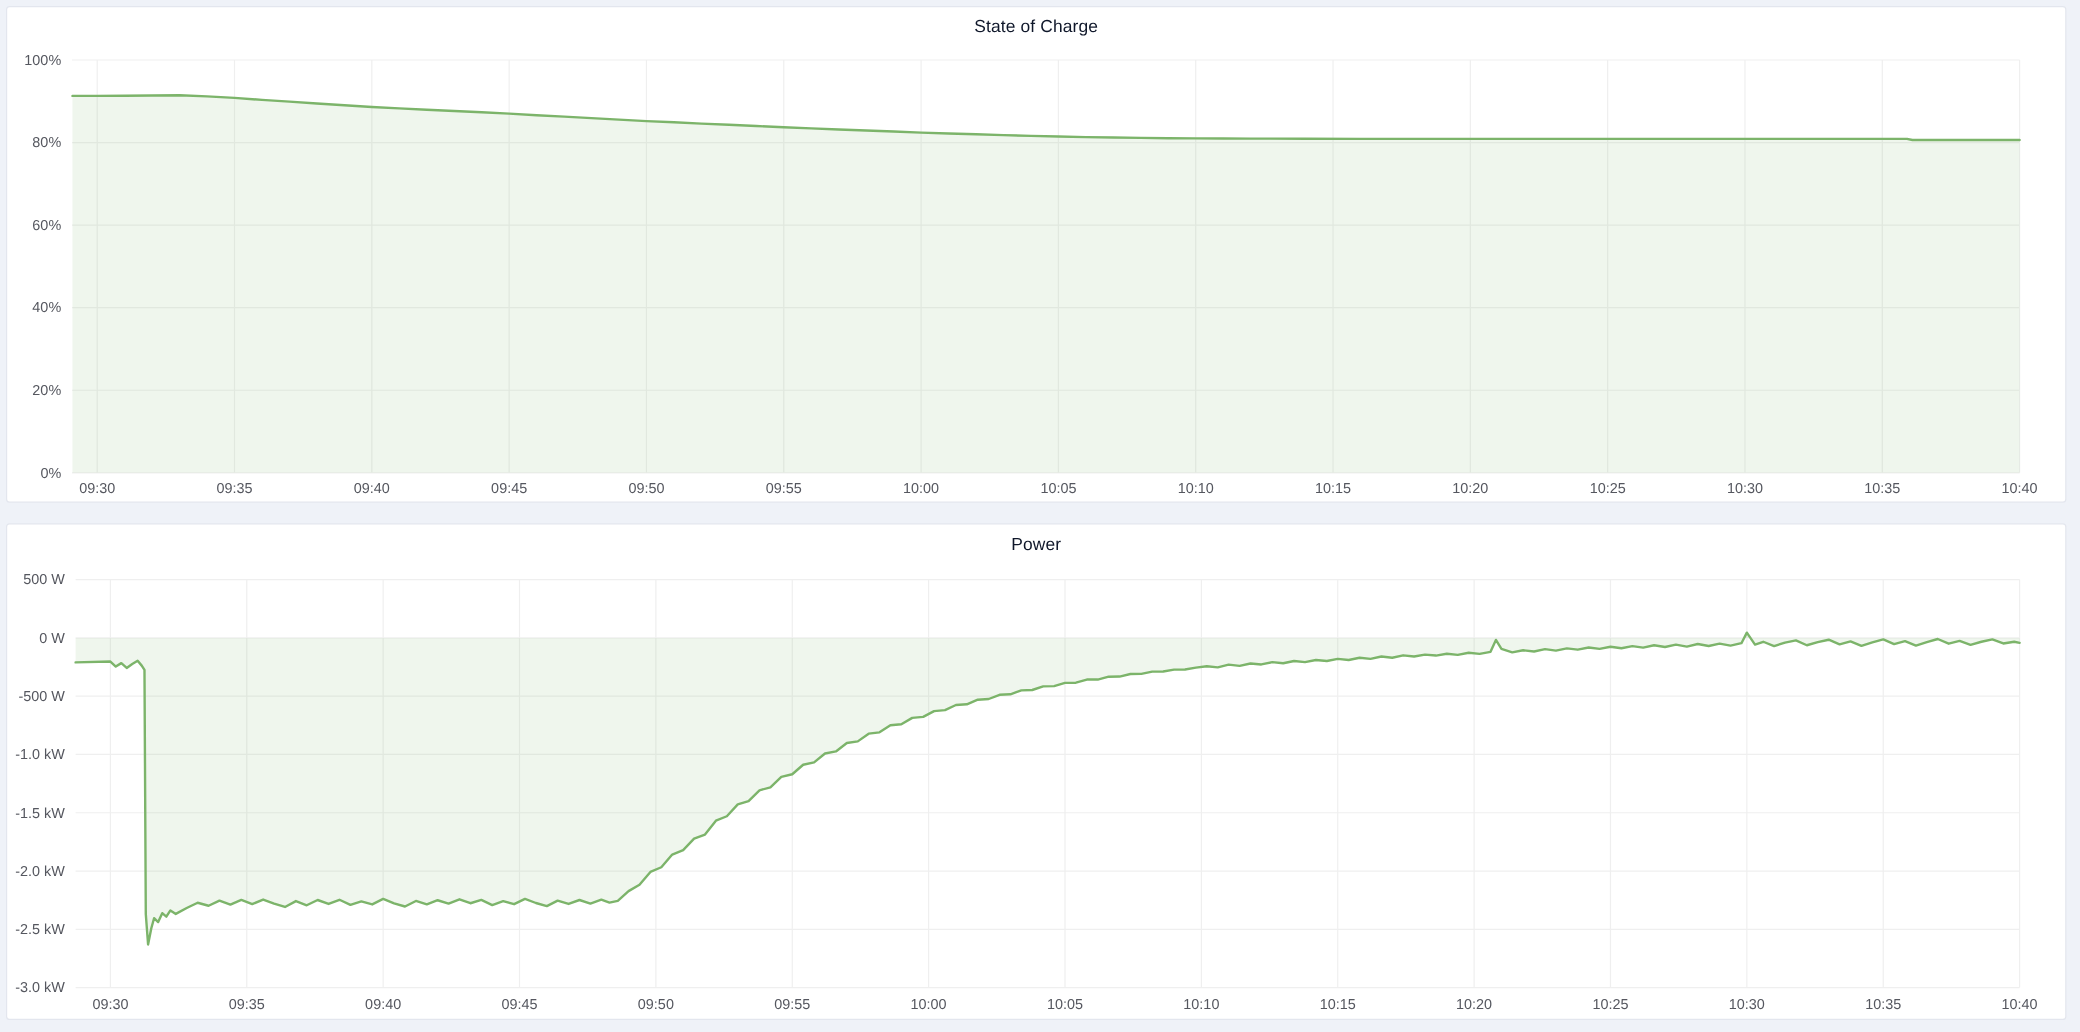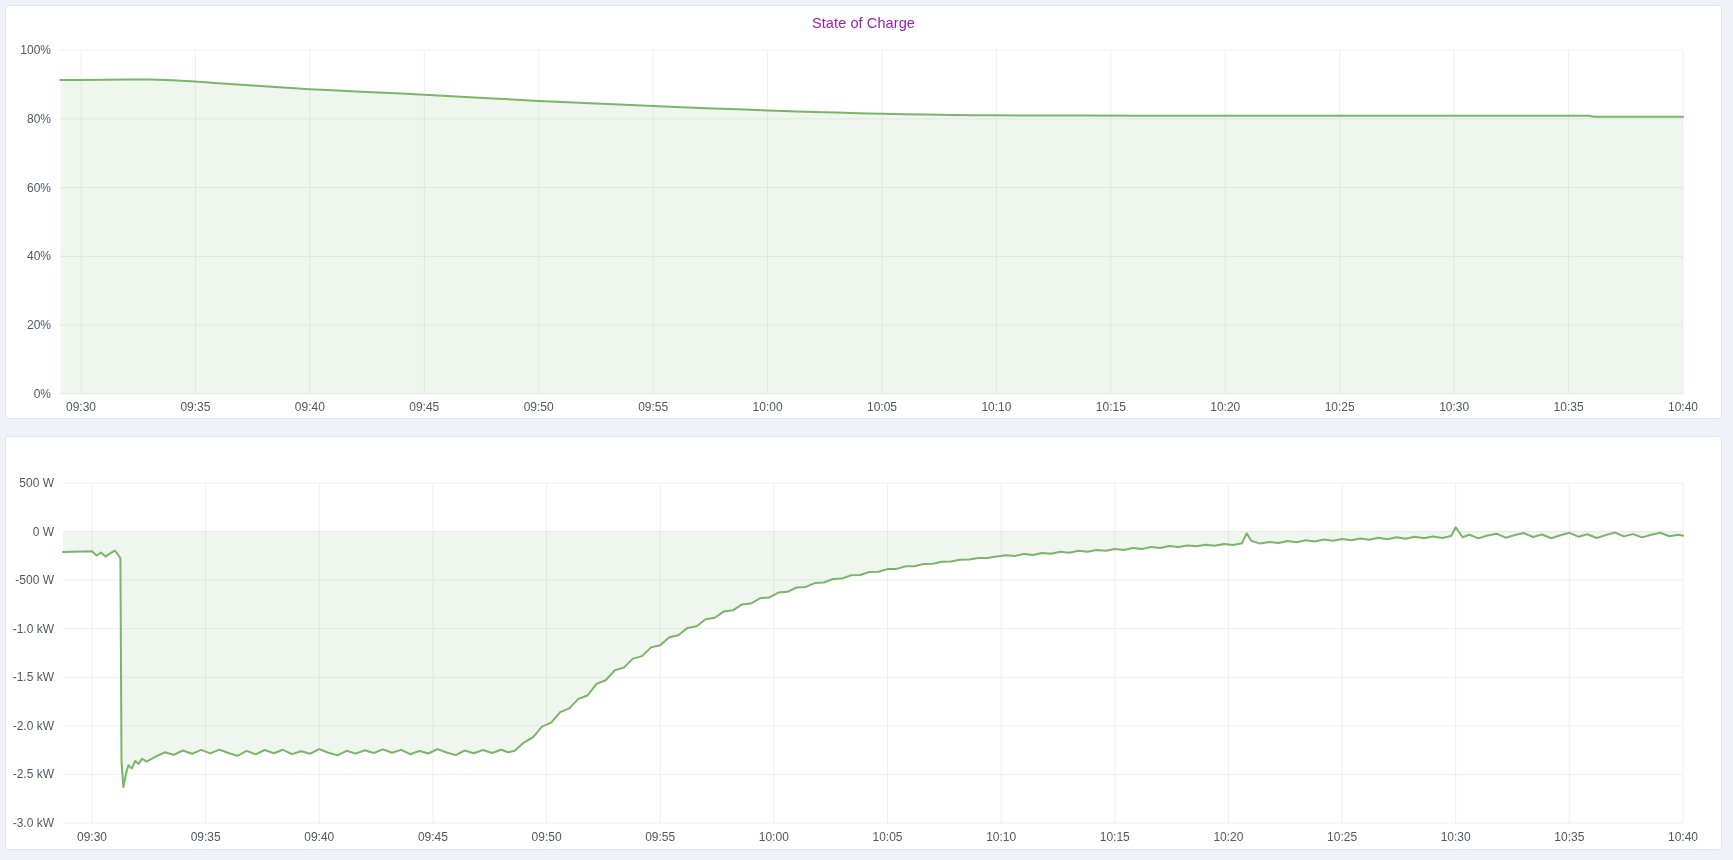--- a/index.html
+++ b/index.html
@@ -11,21 +11,21 @@
   }
   .panel{
     position:absolute;left:5px;width:1717px;height:414px;
     background:#ffffff;border:1px solid #e3e6ee;border-radius:3px;
     box-sizing:border-box;
   }
   #panel-soc{top:5px;}
   #panel-power{top:436px;}
   .panel h2{
     margin:0;padding-top:9px;text-align:center;
-    font-size:14.5px;font-weight:500;color:#a21caf;letter-spacing:.1px;
+    font-size:14.5px;font-weight:500;color:#0f172a;letter-spacing:.1px;
   }
   svg.chart{position:absolute;top:0;left:0;display:block;}
   svg.chart text{font-family:"Liberation Sans",sans-serif;}
 </style>
 </head>
 <body>
 
 <section class="panel" id="panel-soc">
   <svg class="chart" width="1715" height="412" viewBox="0 0 1715 412">
       <line x1="54" y1="44" x2="1677" y2="44" stroke="#efefef" stroke-width="1"></line>
@@ -120,13 +120,14 @@
       <text x="1336.0714285714284" y="404" text-anchor="middle" font-size="12" fill="#55575f">10:25</text>
       <line x1="1449.7142857142858" y1="46" x2="1449.7142857142858" y2="386" stroke="#efefef" stroke-width="1"></line>
       <text x="1449.7142857142858" y="404" text-anchor="middle" font-size="12" fill="#55575f">10:30</text>
       <line x1="1563.357142857143" y1="46" x2="1563.357142857143" y2="386" stroke="#efefef" stroke-width="1"></line>
       <text x="1563.357142857143" y="404" text-anchor="middle" font-size="12" fill="#55575f">10:35</text>
       <line x1="1677" y1="46" x2="1677" y2="386" stroke="#efefef" stroke-width="1"></line>
       <text x="1677" y="404" text-anchor="middle" font-size="12" fill="#55575f">10:40</text>
       <path d="M57.0 115.0L86.0 114.3L90.5 118.5L95.1 115.6L99.6 119.6L104.2 116.3L108.7 113.6L112.1 117.7L114.4 121.3L115.5 324.8L117.4 350.1L120.1 336.5L122.4 328.2L125.8 331.4L129.2 324.0L132.6 326.9L136.0 321.7L140.5 324.6L149.6 319.7L158.7 315.3L167.8 317.8L176.9 313.5L186.0 316.8L195.1 312.9L204.2 316.4L213.3 312.6L222.4 316.0L231.5 318.8L240.6 313.9L249.6 317.4L258.7 313.0L267.8 316.3L276.9 312.8L286.0 317.1L295.1 314.2L304.2 316.7L313.3 312.1L322.4 315.8L331.5 318.4L340.6 313.8L349.7 316.6L358.7 313.2L367.8 316.0L376.9 312.4L386.0 315.7L395.1 312.9L404.2 317.2L413.3 314.0L422.4 316.5L431.5 312.1L440.6 315.5L449.7 318.1L458.7 313.5L467.8 316.3L476.9 313.0L486.0 316.0L495.1 312.7L501.9 315.2L508.8 313.7L517.8 305.6L526.9 300.3L536.0 289.6L545.1 285.7L554.2 275.1L563.3 271.4L572.4 261.9L581.5 258.5L590.6 246.9L599.7 243.2L608.8 233.3L617.8 230.6L626.9 221.6L636.0 219.1L645.1 210.4L654.2 208.2L663.3 200.3L672.4 198.3L681.5 190.9L690.6 189.2L699.7 182.2L708.8 180.8L717.9 174.4L726.9 173.3L736.0 167.4L745.1 166.5L754.2 161.2L763.3 160.4L772.4 155.6L781.5 154.8L790.6 150.5L799.7 149.9L808.8 146.1L817.9 145.5L827.0 142.0L836.0 141.6L845.1 138.3L854.2 138.0L863.3 135.0L872.4 134.8L881.5 132.1L890.6 131.9L899.7 129.3L908.8 129.3L917.9 126.9L927.0 126.8L936.0 124.7L945.1 124.6L954.2 122.7L963.3 122.6L972.4 121.0L981.5 120.9L990.6 119.4L999.7 118.2L1008.8 119.1L1017.9 116.9L1027.0 117.9L1036.1 115.9L1045.1 116.7L1054.2 114.8L1063.3 115.7L1072.4 113.8L1081.5 114.8L1090.6 113.0L1099.7 113.8L1108.8 112.1L1117.9 113.0L1127.0 111.1L1136.1 112.1L1145.2 110.1L1154.2 111.1L1163.3 109.1L1172.4 110.1L1181.5 108.5L1190.6 109.3L1199.7 107.8L1208.8 108.7L1217.9 107.0L1227.0 107.9L1236.1 106.2L1240.6 96.3L1245.2 103.8L1254.2 106.6L1263.3 104.9L1272.4 105.9L1281.5 103.9L1290.6 105.2L1299.7 103.3L1308.8 104.4L1317.9 102.6L1327.0 103.7L1336.1 102.0L1345.2 103.2L1354.3 101.4L1363.3 102.7L1372.4 100.7L1381.5 102.2L1390.6 100.2L1399.7 101.8L1408.8 99.7L1417.9 101.3L1427.0 99.4L1436.1 101.0L1445.2 99.0L1449.7 90.2L1456.5 100.2L1463.4 97.8L1472.4 101.4L1481.5 98.5L1490.6 96.7L1499.7 100.7L1508.8 98.1L1517.9 96.1L1527.0 100.0L1536.1 97.5L1545.2 101.2L1554.3 98.3L1563.4 95.8L1572.4 99.7L1581.5 97.3L1590.6 101.0L1599.7 98.1L1608.8 95.5L1617.9 99.4L1627.0 97.1L1636.1 100.4L1645.2 97.8L1654.3 95.8L1663.4 99.2L1672.5 97.8L1677.0 98.7L1677 94.6L57.0 94.6Z" fill="rgba(124,180,106,0.12)" stroke="none"></path>
       <path d="M57.0 115.0L86.0 114.3L90.5 118.5L95.1 115.6L99.6 119.6L104.2 116.3L108.7 113.6L112.1 117.7L114.4 121.3L115.5 324.8L117.4 350.1L120.1 336.5L122.4 328.2L125.8 331.4L129.2 324.0L132.6 326.9L136.0 321.7L140.5 324.6L149.6 319.7L158.7 315.3L167.8 317.8L176.9 313.5L186.0 316.8L195.1 312.9L204.2 316.4L213.3 312.6L222.4 316.0L231.5 318.8L240.6 313.9L249.6 317.4L258.7 313.0L267.8 316.3L276.9 312.8L286.0 317.1L295.1 314.2L304.2 316.7L313.3 312.1L322.4 315.8L331.5 318.4L340.6 313.8L349.7 316.6L358.7 313.2L367.8 316.0L376.9 312.4L386.0 315.7L395.1 312.9L404.2 317.2L413.3 314.0L422.4 316.5L431.5 312.1L440.6 315.5L449.7 318.1L458.7 313.5L467.8 316.3L476.9 313.0L486.0 316.0L495.1 312.7L501.9 315.2L508.8 313.7L517.8 305.6L526.9 300.3L536.0 289.6L545.1 285.7L554.2 275.1L563.3 271.4L572.4 261.9L581.5 258.5L590.6 246.9L599.7 243.2L608.8 233.3L617.8 230.6L626.9 221.6L636.0 219.1L645.1 210.4L654.2 208.2L663.3 200.3L672.4 198.3L681.5 190.9L690.6 189.2L699.7 182.2L708.8 180.8L717.9 174.4L726.9 173.3L736.0 167.4L745.1 166.5L754.2 161.2L763.3 160.4L772.4 155.6L781.5 154.8L790.6 150.5L799.7 149.9L808.8 146.1L817.9 145.5L827.0 142.0L836.0 141.6L845.1 138.3L854.2 138.0L863.3 135.0L872.4 134.8L881.5 132.1L890.6 131.9L899.7 129.3L908.8 129.3L917.9 126.9L927.0 126.8L936.0 124.7L945.1 124.6L954.2 122.7L963.3 122.6L972.4 121.0L981.5 120.9L990.6 119.4L999.7 118.2L1008.8 119.1L1017.9 116.9L1027.0 117.9L1036.1 115.9L1045.1 116.7L1054.2 114.8L1063.3 115.7L1072.4 113.8L1081.5 114.8L1090.6 113.0L1099.7 113.8L1108.8 112.1L1117.9 113.0L1127.0 111.1L1136.1 112.1L1145.2 110.1L1154.2 111.1L1163.3 109.1L1172.4 110.1L1181.5 108.5L1190.6 109.3L1199.7 107.8L1208.8 108.7L1217.9 107.0L1227.0 107.9L1236.1 106.2L1240.6 96.3L1245.2 103.8L1254.2 106.6L1263.3 104.9L1272.4 105.9L1281.5 103.9L1290.6 105.2L1299.7 103.3L1308.8 104.4L1317.9 102.6L1327.0 103.7L1336.1 102.0L1345.2 103.2L1354.3 101.4L1363.3 102.7L1372.4 100.7L1381.5 102.2L1390.6 100.2L1399.7 101.8L1408.8 99.7L1417.9 101.3L1427.0 99.4L1436.1 101.0L1445.2 99.0L1449.7 90.2L1456.5 100.2L1463.4 97.8L1472.4 101.4L1481.5 98.5L1490.6 96.7L1499.7 100.7L1508.8 98.1L1517.9 96.1L1527.0 100.0L1536.1 97.5L1545.2 101.2L1554.3 98.3L1563.4 95.8L1572.4 99.7L1581.5 97.3L1590.6 101.0L1599.7 98.1L1608.8 95.5L1617.9 99.4L1627.0 97.1L1636.1 100.4L1645.2 97.8L1654.3 95.8L1663.4 99.2L1672.5 97.8L1677.0 98.7" fill="none" stroke="#7cb46a" stroke-width="2" stroke-linejoin="round" stroke-linecap="round"></path>
     </svg>
+  <h2>Power</h2>
 </section>
 
 </body></html>

